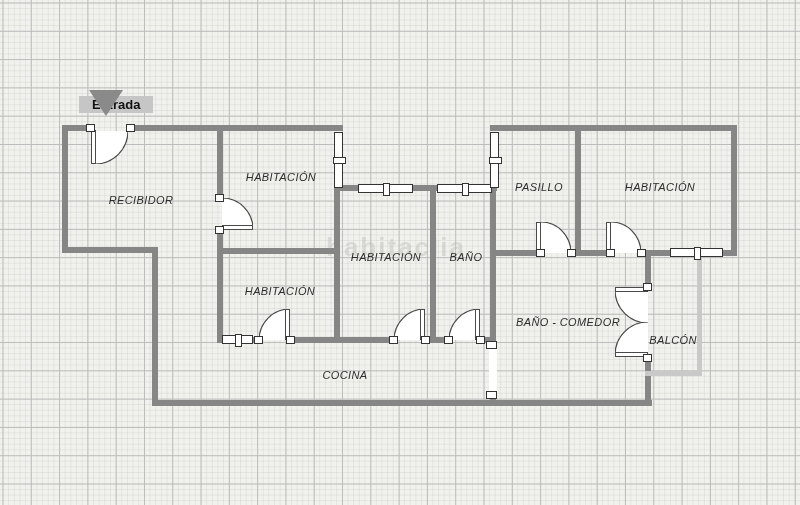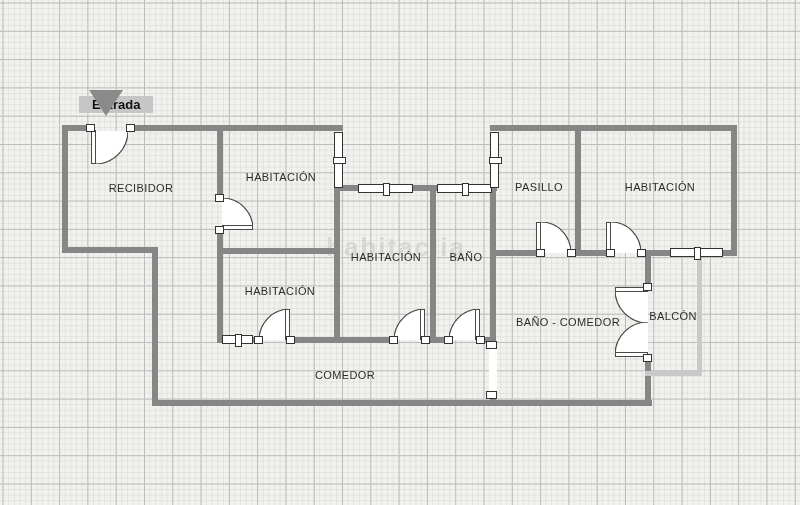--- a/index.html
+++ b/index.html
@@ -13,20 +13,21 @@
       linear-gradient(to bottom, rgba(185,185,180,.25) 1px, transparent 1px);
     background-size:28.3px 28.3px,28.3px 28.3px,5.66px 5.66px,5.66px 5.66px;
     background-position:2.5px 2.5px;
   }
   .wall{position:absolute;background:var(--wall,#868686);}
   .lwall{position:absolute;background:var(--balcony-wall,#c9c9c9);}
   .room-label{
     position:absolute;transform:translate(-50%,-50%);
     font-size:11px;letter-spacing:.4px;color:var(--label-text,#2d2d2d);
     white-space:nowrap;
+    font-style:italic;
   }
   .win-h,.win-v{position:absolute;background:#fff;border:1px solid var(--symbol-outline,#333);box-sizing:border-box;}
   .win-h::before{content:"";position:absolute;left:50%;top:-2px;width:5px;height:calc(100% + 4px);margin-left:-3px;background:#fff;border:1px solid var(--symbol-outline,#333);}
   .win-v::before{content:"";position:absolute;top:50%;left:-2px;height:5px;width:calc(100% + 4px);margin-top:-3px;background:#fff;border:1px solid var(--symbol-outline,#333);}
   .leaf{position:absolute;background:#fff;border:1px solid #4a4a4a;box-sizing:border-box;}
   .jamb{position:absolute;width:9px;height:8px;background:#fff;border:1px solid var(--symbol-outline,#333);box-sizing:border-box;}
   .door{position:absolute;}
   .gap{position:absolute;background:#fff;}
   #entrance-badge{
     position:absolute;left:79px;top:67px;padding:1px 13px;
@@ -159,24 +160,24 @@
   <div class="jamb" style="left:536px;top:249px"></div>
   <div class="jamb" style="left:567px;top:249px"></div>
   <div class="jamb" style="left:606px;top:249px"></div>
   <div class="jamb" style="left:637px;top:249px"></div>
   <div class="jamb" style="left:643px;top:283px"></div>
   <div class="jamb" style="left:643px;top:354px"></div>
 
   <div id="entrance-badge">Entrada</div>
   <div id="entrance-arrow"></div>
 
-  <div class="room-label" style="left:141px;top:188px">RECIBIDOR</div>
+  <div class="room-label" style="left:141px;top:200px">RECIBIDOR</div>
   <div class="room-label" style="left:281px;top:177px">HABITACIÓN</div>
   <div class="room-label" style="left:280px;top:291px">HABITACIÓN</div>
   <div class="room-label" style="left:386px;top:257px">HABITACIÓN</div>
   <div class="room-label" style="left:466px;top:257px">BAÑO</div>
   <div class="room-label" style="left:539px;top:187px">PASILLO</div>
   <div class="room-label" style="left:660px;top:187px">HABITACIÓN</div>
   <div class="room-label" style="left:568px;top:322px">BAÑO - COMEDOR</div>
-  <div class="room-label" style="left:673px;top:316px">BALCÓN</div>
-  <div class="room-label" style="left:345px;top:375px">COMEDOR</div>
+  <div class="room-label" style="left:673px;top:340px">BALCÓN</div>
+  <div class="room-label" style="left:345px;top:375px">COCINA</div>
 
 </div>
 
 </body></html>

